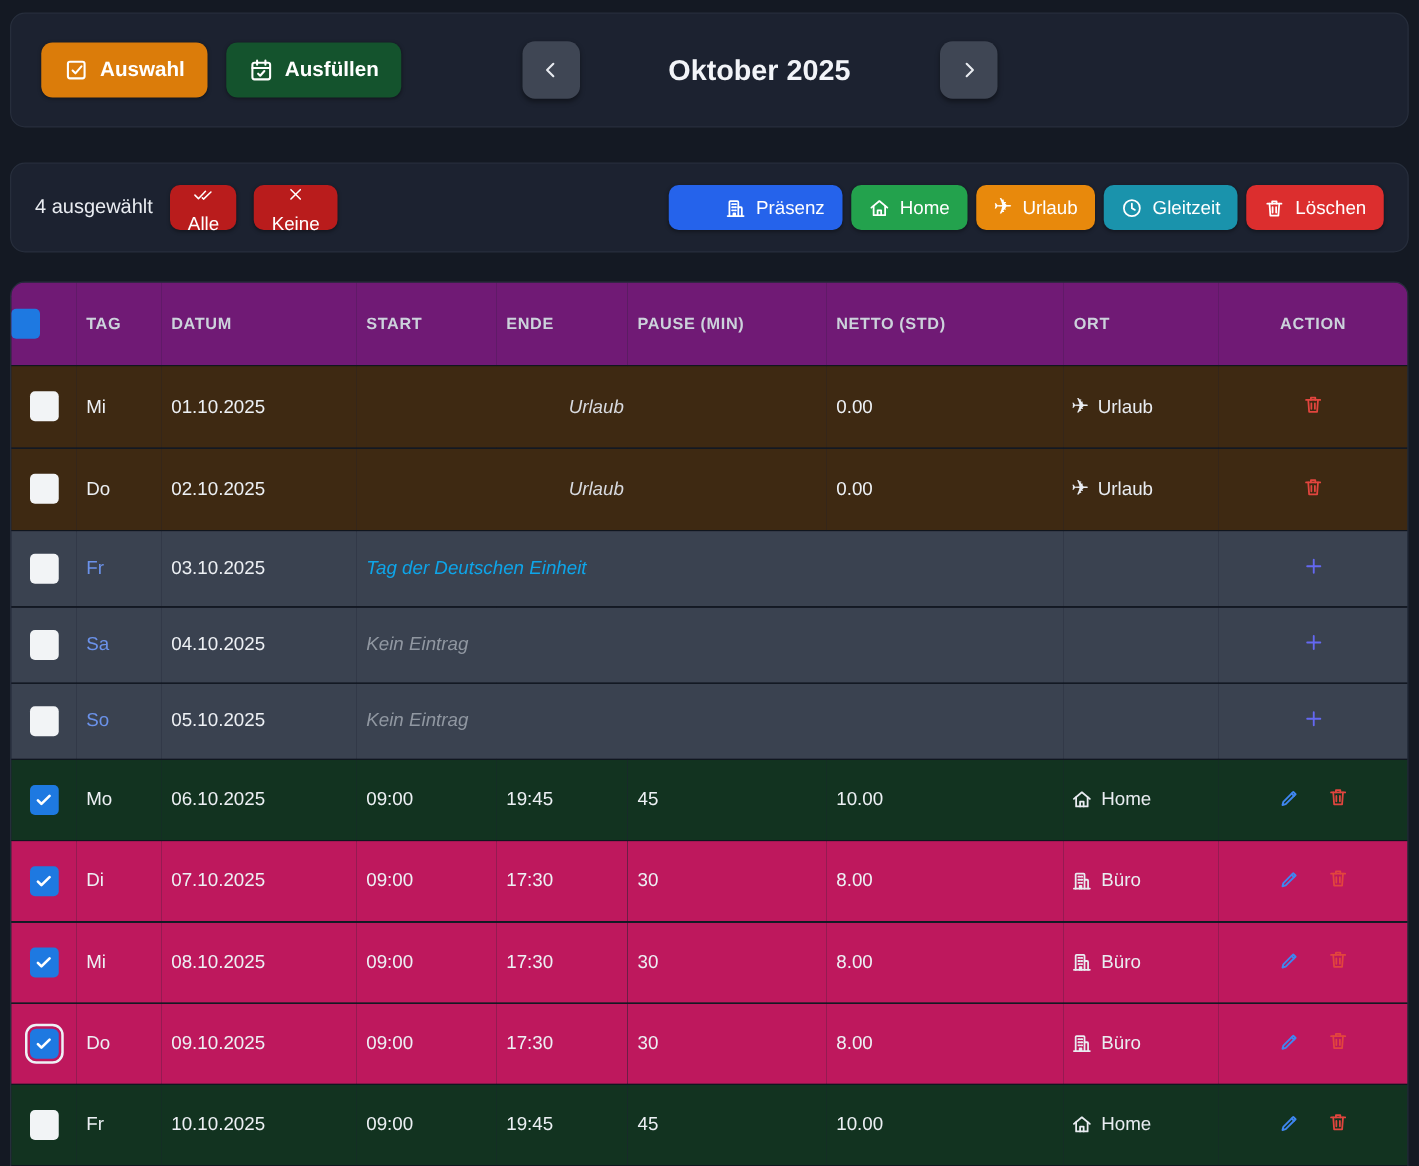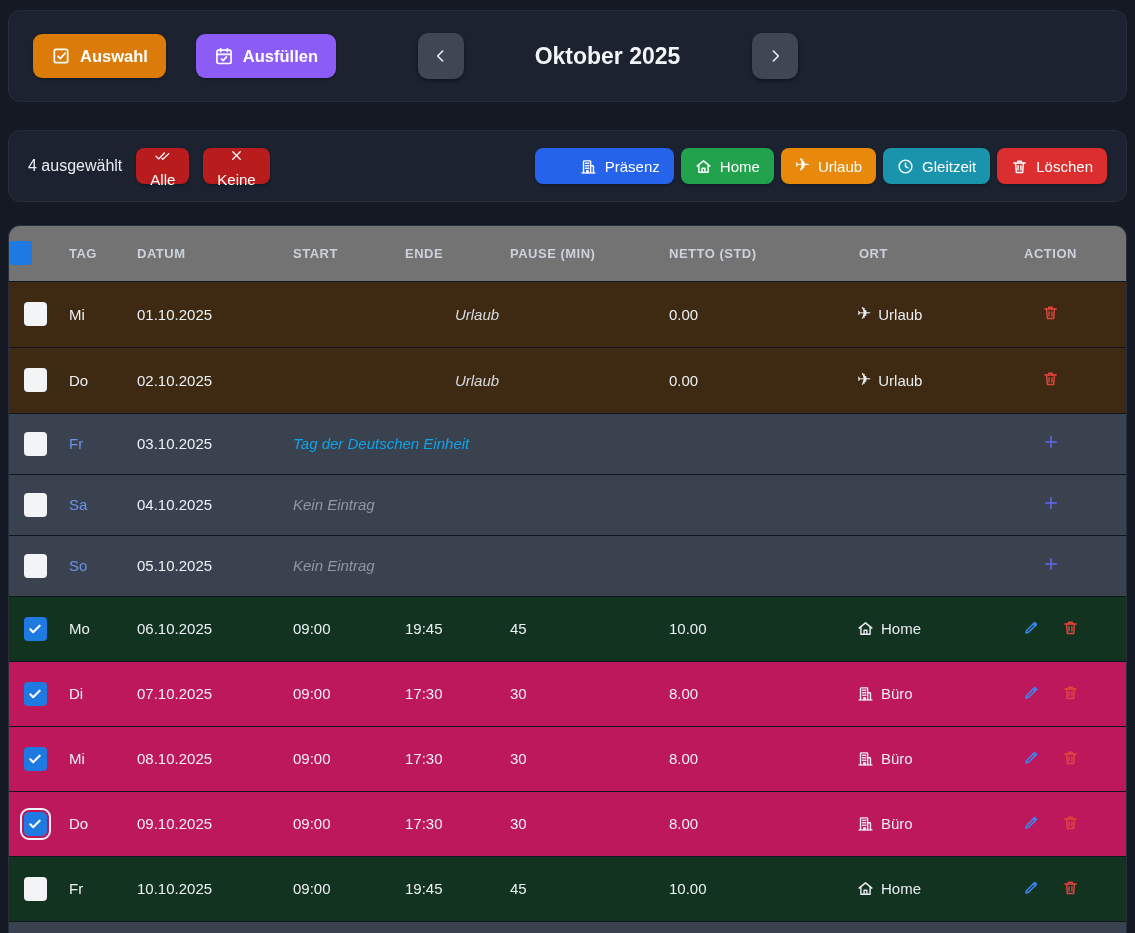--- a/index.html
+++ b/index.html
@@ -19,31 +19,31 @@
   }
 
   
   .header-card {
     height:92px;
     display:flex; align-items:center;
     padding:0 24px;
     margin-bottom:28px;
     position:relative;
   }
-  .header-left { display:flex; align-items:center; gap:30px; }
+  .header-left { display:flex; align-items:center; gap:15px; }
   .btn {
     display:inline-flex; align-items:center; gap:9px;
     border:none; cursor:pointer;
     color:#ffffff; font-family:inherit;
     border-radius:9px;
     box-shadow:0 1px 3px rgba(0,0,0,.35);
   }
   .btn-lg { height:44px; padding:0 18px; font-size:16.5px; font-weight:600; }
   .btn-auswahl { background:#db7c0a; }
-  .btn-ausfuellen { background:#8b5cf6; }
+  .btn-ausfuellen { background:#14532d; }
 
   .month-nav {
     position:absolute; left:50%; top:50%;
     transform:translate(-50%,-50%);
     display:flex; align-items:center; gap:64px;
     margin-left:40px;
   }
   .nav-btn {
     width:46px; height:46px; border:none; cursor:pointer;
     background:#3f4654; color:#e8ebf0;
@@ -69,21 +69,21 @@
   .btn-gray { background:#b91c1c;flex-direction:column; }
   .sel-actions { margin-left:auto; display:flex; align-items:center; gap:7px; }
 
   
   .table-card {
     border-radius:12px 12px 0 0;
     border-bottom:none;
     overflow:hidden;
   }
   table { width:100%; border-collapse:collapse; table-layout:fixed; }
-  thead tr { height:55px; background:#737373;padding-left:32px; }
+  thead tr { height:66px; background:#701a75;padding-left:32px; }
   thead th {
     font-size:13px; font-weight:700; letter-spacing:.5px;
     text-transform:uppercase; color:#ccd2db;
     text-align:left; padding-left:8px; white-space:nowrap;
   }
   thead th.col-check { padding-left:0; }
   thead th.col-action { text-align:center; padding-left:0; }
 
   tbody tr { border-top:1px solid rgba(8,12,18,.55); }
   tbody td { font-size:15px; padding-left:8px; white-space:nowrap; overflow:hidden; }

